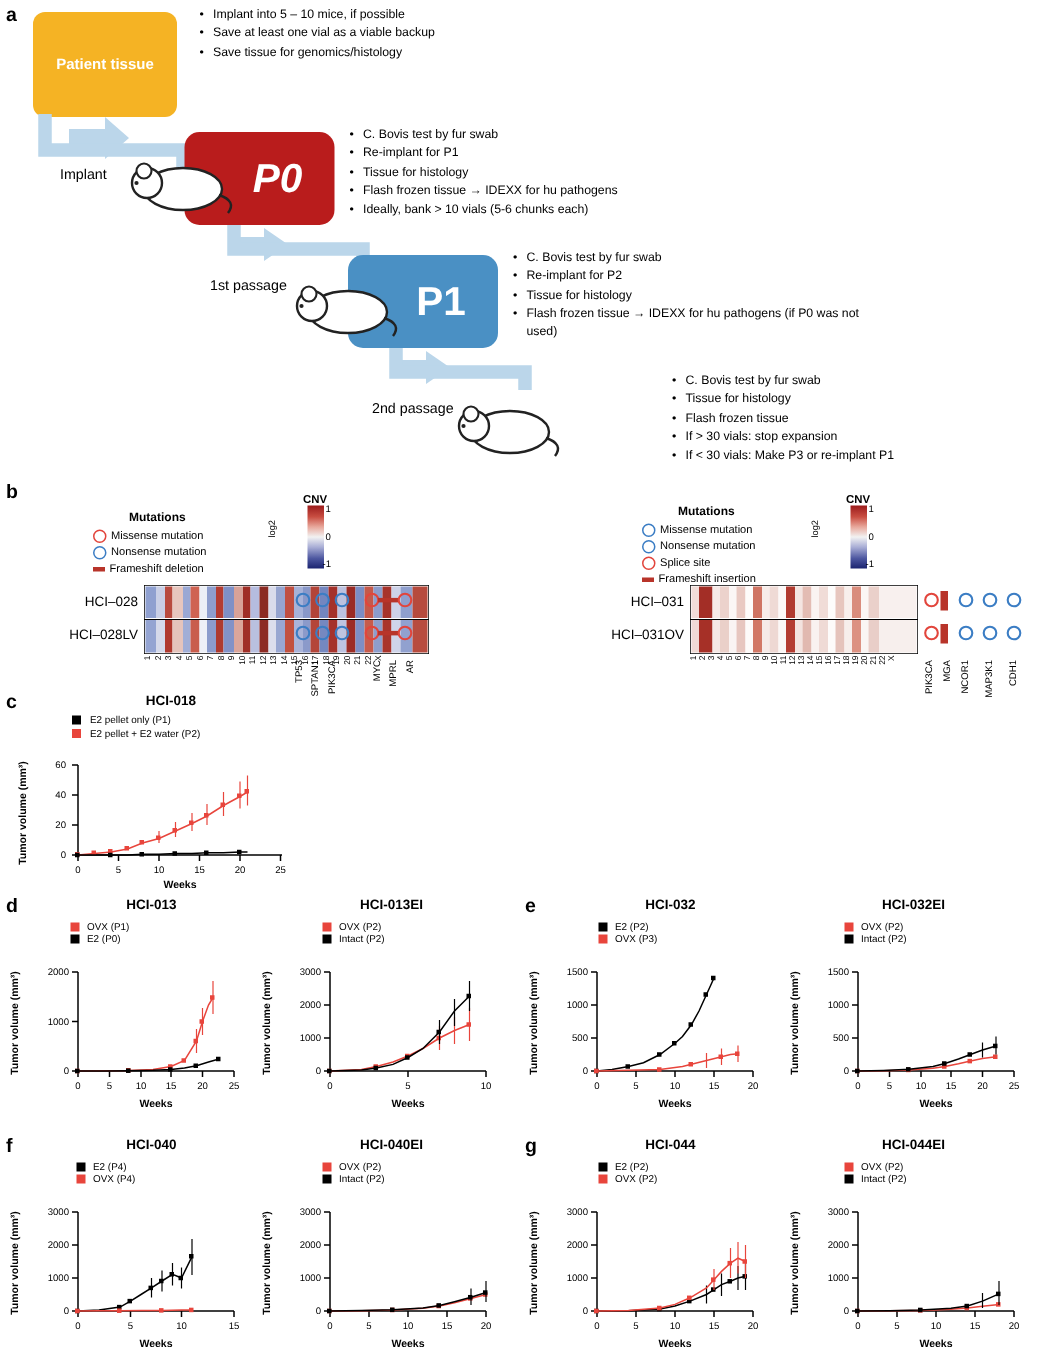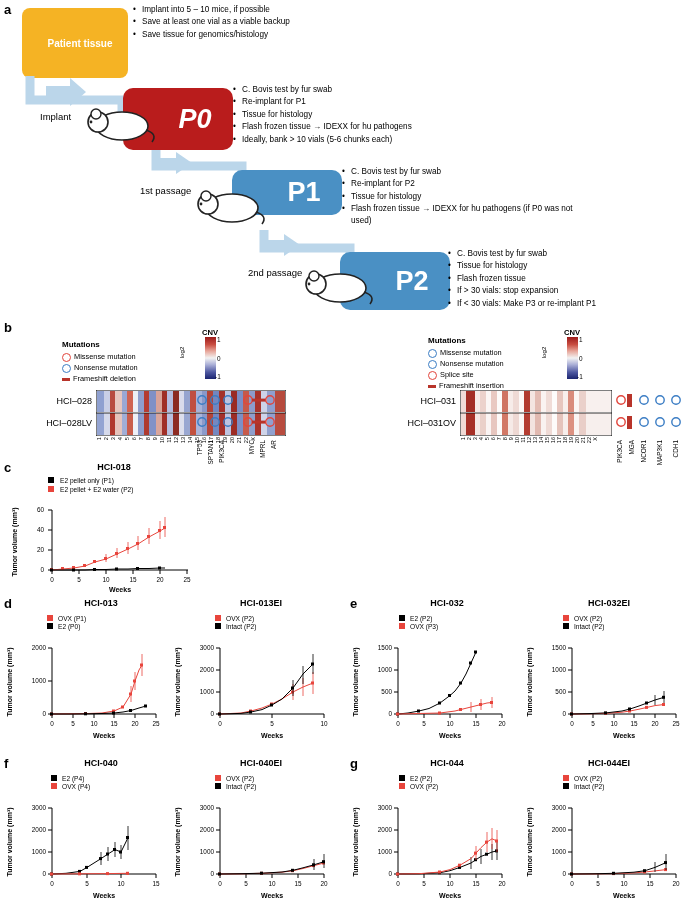--- a/index.html
+++ b/index.html
@@ -1,44 +1,44 @@
 <!DOCTYPE html>
 <html><head>
 <meta charset="utf-8">
 <style>
   html,body{margin:0;padding:0;background:#fff;}
   body{width:697px;height:905px;position:relative;font-family:"Liberation Sans",sans-serif;color:#000;overflow:hidden;}
   .panel-letter{position:absolute;font-size:13px;font-weight:bold;}
 
   
   #panel-a{position:absolute;left:0;top:0;width:697px;height:318px;}
-  .flowbox{position:absolute;border-radius:10px;display:flex;align-items:center;justify-content:center;color:#fff;font-weight:bold;padding-left:10px;}
+  .flowbox{position:absolute;border-radius:10px;display:flex;align-items:center;justify-content:center;color:#fff;font-weight:bold;}
   #patient-tissue{left:22px;top:8px;width:96px;height:70px;background:#F5B324;border-radius:8px;font-size:10px;}
   #p0-box{left:123px;top:88px;width:100px;height:62px;background:#b91c1c;font-style:italic;}
-  #p1-box{left:232px;top:170px;width:100px;height:45px;background:#4A90C4;}
+  #p1-box{left:232px;top:170px;width:100px;height:62px;background:#4A90C4;}
   #p2-box{left:340px;top:252px;width:100px;height:58px;background:#4A90C4;}
   .pbox-label{font-size:27px;font-weight:bold;color:#fff;}
   .stage-label{position:absolute;font-size:9.5px;color:#000;}
   #implant-label{left:40px;top:111px;}
   #pass1-label{left:140px;top:185px;}
   #pass2-label{left:248px;top:267px;}
   .bullets{position:absolute;font-size:8.2px;line-height:11.4px;}
   .bullets ul{margin:0;padding-left:11px;list-style:none;}
   .bullets li{position:relative;margin:0 0 1px 0;}
   .bullets li:before{content:"\2022";position:absolute;left:-9px;top:0;}
   #b-top{left:131px;top:4px;width:220px;}
   #b-p0{left:231px;top:84px;width:228px;}
   #b-p1{left:340px;top:166px;width:238px;}
   #b-p2{left:446px;top:248px;width:240px;}
   .mouse{position:absolute;}
 
   
   #panel-b{position:absolute;left:0;top:318px;width:697px;height:140px;}
   .mut-legend{position:absolute;font-size:7.4px;line-height:10px;}
-  .mut-legend .title{font-weight:bold;font-size:8px;margin-bottom:2px;}
+  .mut-legend .title{font-weight:bold;font-size:8px;margin-bottom:2px;margin-left:24px;}
   .legrow{display:flex;align-items:center;margin-bottom:1px;}
   .legsym{width:9px;height:9px;margin-right:3px;display:inline-block;border-radius:50%;box-sizing:border-box;}
   .legbar{width:8px;height:3px;margin-right:3px;display:inline-block;}
   .cnv-scale{position:absolute;font-size:7px;text-align:center;}
   .cnv-bar{width:11px;height:42px;margin:0 auto;
     background:linear-gradient(to bottom,#9B1B1B 0%,#C94E42 18%,#E8A89C 34%,#F2F2F2 50%,#A9AED6 66%,#4D57A0 84%,#1B2470 100%);}
   .rowlabel{position:absolute;font-size:9px;text-align:right;}
   .gene-ticks{position:absolute;font-size:5.6px;}
   .gene-names{position:absolute;font-size:6.4px;}
   .vert{writing-mode:vertical-rl;transform:rotate(180deg);white-space:nowrap;}
@@ -84,23 +84,20 @@
   </svg>
   <svg style="position:absolute;left:258px;top:230px;" width="120" height="34">
     <path d="M6,0 L6,18 L92,18 L92,30" stroke="#BBD6EA" stroke-width="9" fill="none"></path>
   </svg>
 
   <div class="flowbox" id="p0-box">
     <span class="pbox-label" style="margin-left:24px;">P0</span>
   </div>
   <div class="flowbox" id="p1-box">
     <span class="pbox-label" style="margin-left:24px;">P1</span>
-  </div>
-  <div class="flowbox" id="p2-box">
-    <span class="pbox-label" style="margin-left:24px;">P2</span>
   </div>
 
   <svg class="mouse" style="left:82px;top:96px;" width="74" height="48">
     <ellipse cx="40" cy="30" rx="26" ry="14" fill="#fff" stroke="#222" stroke-width="1.6"></ellipse>
     <circle cx="16" cy="26" r="10" fill="#fff" stroke="#222" stroke-width="1.6"></circle>
     <circle cx="14" cy="18" r="5" fill="#fff" stroke="#222" stroke-width="1.4"></circle>
     <circle cx="9" cy="26" r="1.4" fill="#222"></circle>
     <path d="M64,34 q12,4 6,12" stroke="#222" stroke-width="1.6" fill="none"></path>
   </svg>
   <svg class="mouse" style="left:192px;top:178px;" width="74" height="48">

